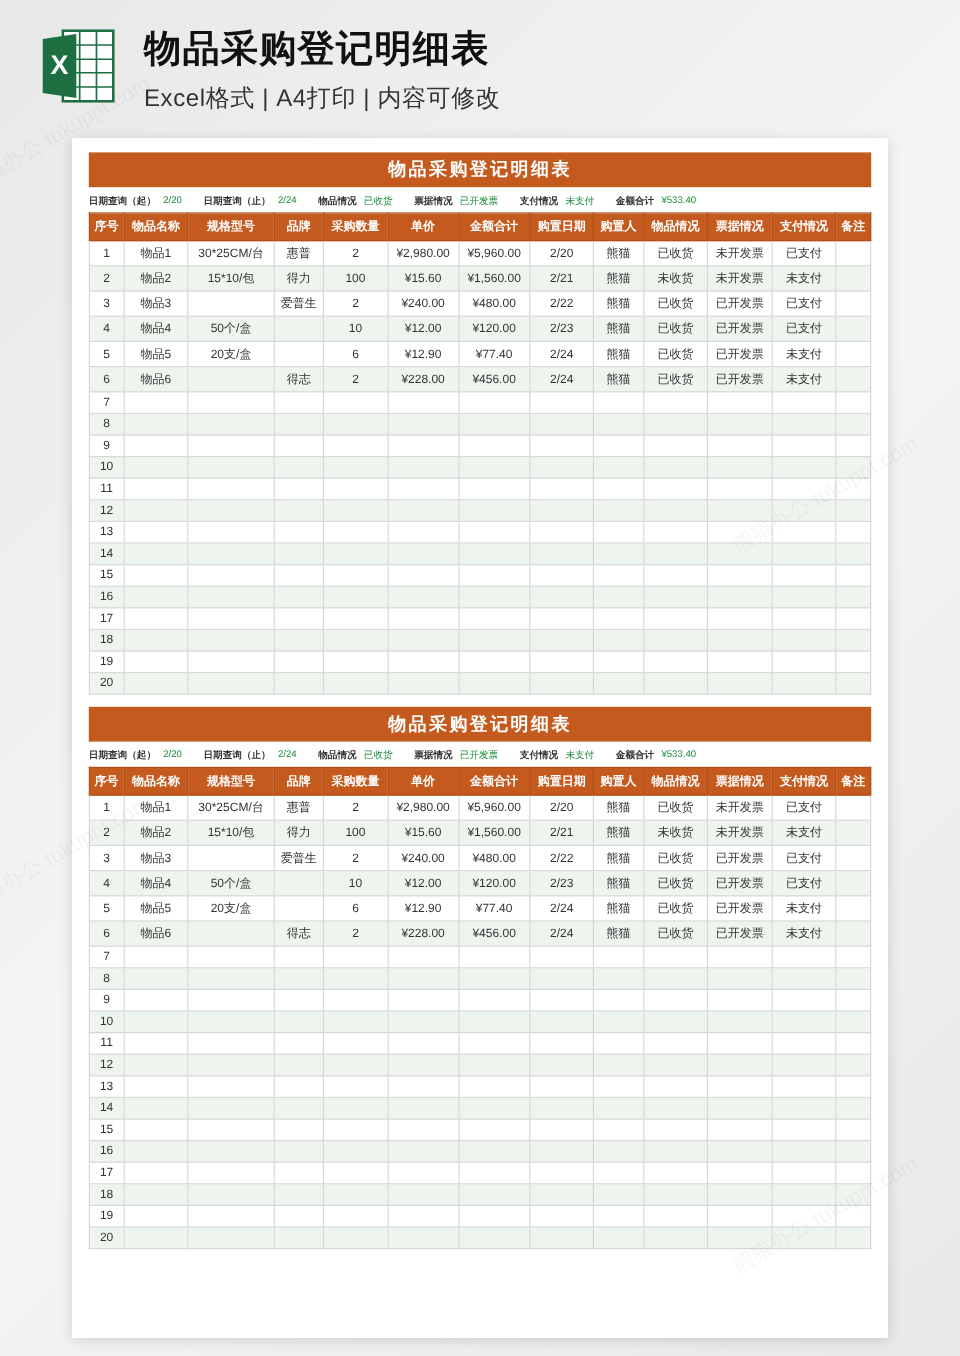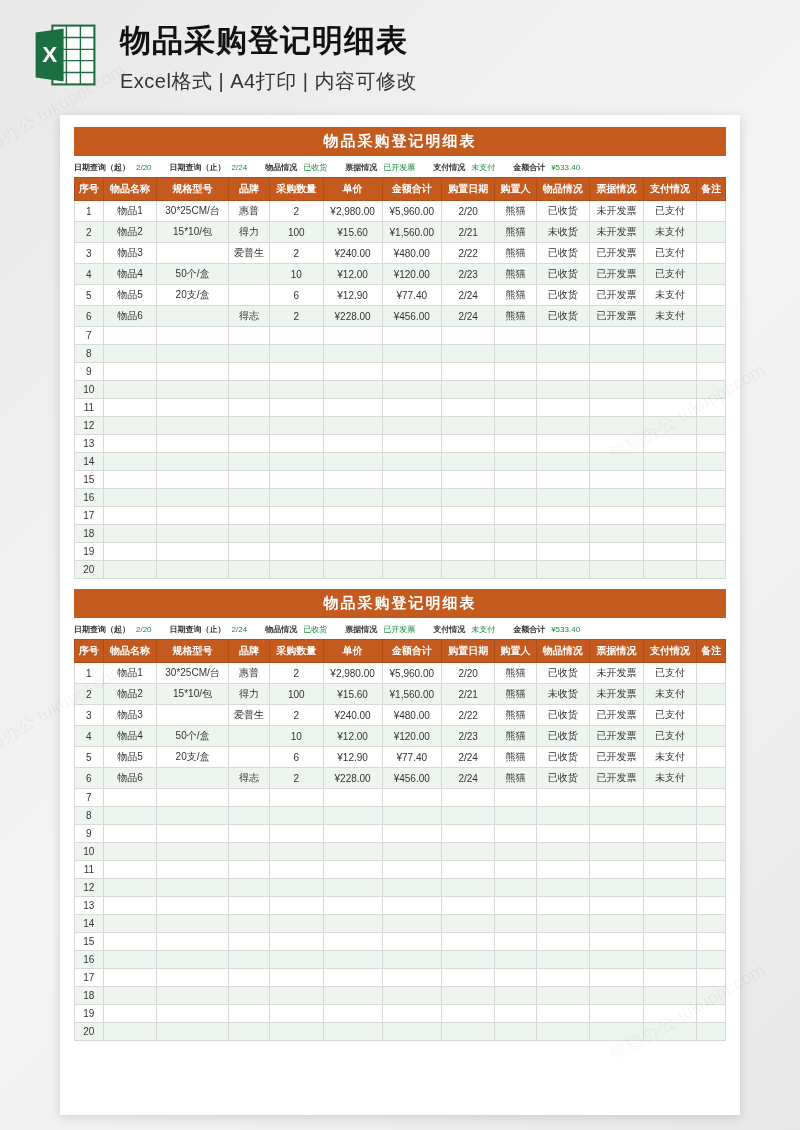--- a/index.html
+++ b/index.html
@@ -50,21 +50,21 @@
     text-align: center;
     font-size: 15px;
     font-weight: 600;
     padding: 5px 0;
     letter-spacing: 2px;
   }
   .filter-row {
     display: flex;
     font-size: 8px;
     padding: 6px 0 4px 0;
-    align-items: center;
+    align-items: flex-start;
   }
   .filter-row .lbl { color: #333; font-weight: 600; }
   .filter-row .val { color: #1a8a3a; margin-left: 6px; margin-right: 18px; }
   table {
     width: 100%;
     border-collapse: collapse;
     font-size: 10px;
   }
   thead th {
     background: #c55a1e;

